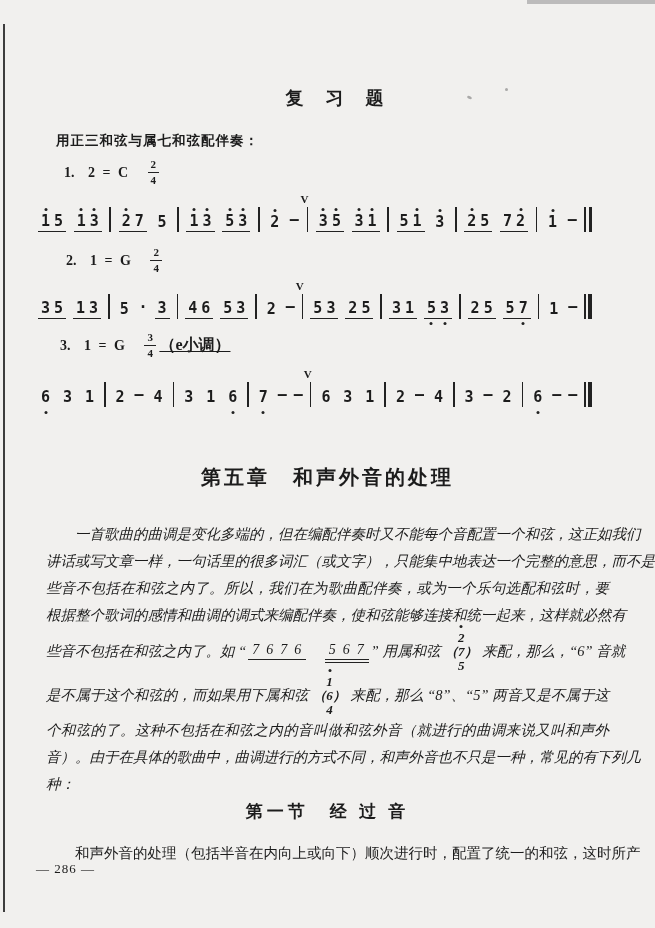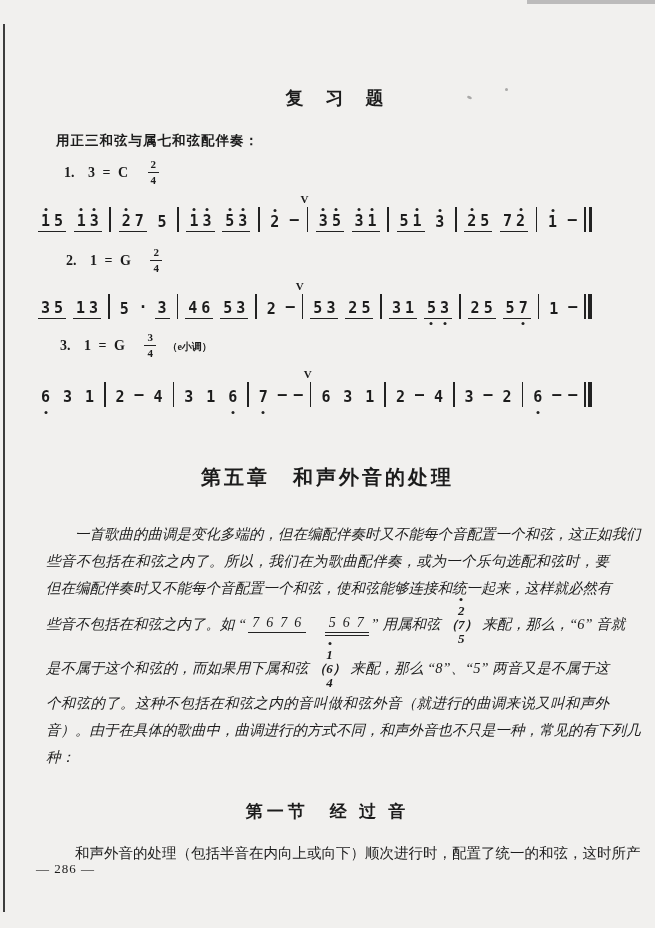--- a/index.html
+++ b/index.html
@@ -20,21 +20,21 @@
     font-size:20px;font-weight:bold;letter-spacing:3px;}
   .section{position:absolute;top:800px;left:0;width:100%;margin:0;text-align:center;
     font-size:17px;font-weight:bold;letter-spacing:4px;}
 
   
   .exhead{position:absolute;font-size:14px;font-weight:bold;}
   .ex1{left:64px;top:160px;}
   .ex2{left:66px;top:248px;}
   .ex3{left:60px;top:333px;}
   .exhead .key{margin-left:10px;letter-spacing:2px;}
-  .exhead .extra{margin-left:8px;font-size:10px;}
+  .exhead .extra{font-size:16px;text-decoration:underline;}
   .meter{display:inline-block;vertical-align:middle;text-align:center;font-size:11px;
     font-weight:bold;line-height:1;margin-left:14px;position:relative;top:-1px;}
   .meter .mt{display:block;border-bottom:1.3px solid #222;padding:0 3px 2px;}
   .meter .mb{display:block;padding-top:2px;}
 
   
   .mline{position:absolute;left:38px;width:554px;height:36px;display:flex;
     justify-content:space-between;align-items:flex-end;
     font-family:"DejaVu Sans Mono","Liberation Mono",monospace;font-size:15px;font-weight:bold;}
   .l1{top:196px;} .l2{top:283px;} .l3{top:371px;}
@@ -84,21 +84,21 @@
   <div class="leftline"></div>
   <div class="topsmudge"></div>
   <div class="noise n1"></div>
   <div class="noise n2"></div>
 
   <h1 class="title-review">复　习　题</h1>
   <div class="intro">用正三和弦与属七和弦配伴奏：</div>
 
   <div class="exhead ex1">
     <span>1.</span>
-    <span class="key">3 = C</span>
+    <span class="key">2 = C</span>
     <span class="meter">
       <span class="mt">2</span>
       <span class="mb">4</span>
     </span>
     <span class="extra"></span>
   </div>
   <div class="mline l1">
       <span class="note u1">
         <span class="dg">1<i class="da"></i></span>
         <span class="dg">5</span>
@@ -367,22 +367,23 @@
       <span class="endbar">
         <i class="eb1"></i>
         <i class="eb2"></i>
       </span>
     </div>
 
   <h2 class="chapter">第五章　和声外音的处理</h2>
 
   <div class="paras">
       <div class="pline"><span class="seg">　　一首歌曲的曲调是变化多端的，但在编配伴奏时又不能每个音配置一个和弦，这正如我们</span></div>
+      <div class="pline"><span class="seg">讲话或写文章一样，一句话里的很多词汇（或文字），只能集中地表达一个完整的意思，而不是</span></div>
       <div class="pline"><span class="seg">些音不包括在和弦之内了。所以，我们在为歌曲配伴奏，或为一个乐句选配和弦时，要</span></div>
-      <div class="pline"><span class="seg">但在编配伴奏时又不能每个音配置一个和弦，使和弦能够连接和统一起来，这样就必然有</span></div>
+      <div class="pline"><span class="seg">根据整个歌词的感情和曲调的调式来编配伴奏，使和弦能够连接和统一起来，这样就必然有</span></div>
       <div class="pline tall"><span class="seg">些音不包括在和弦之内了。如 “</span><span class="note u1 inl">
           <span class="dg">7</span>
           <span class="dg">6</span>
           <span class="dg">7</span>
           <span class="dg">6</span>
         </span><span class="seg">　</span><span class="note u2 inl">
           <span class="dg">5</span>
           <span class="dg">6</span>
           <span class="dg">7</span>
         </span><span class="seg">” 用属和弦 </span><span class="chordwrap">

